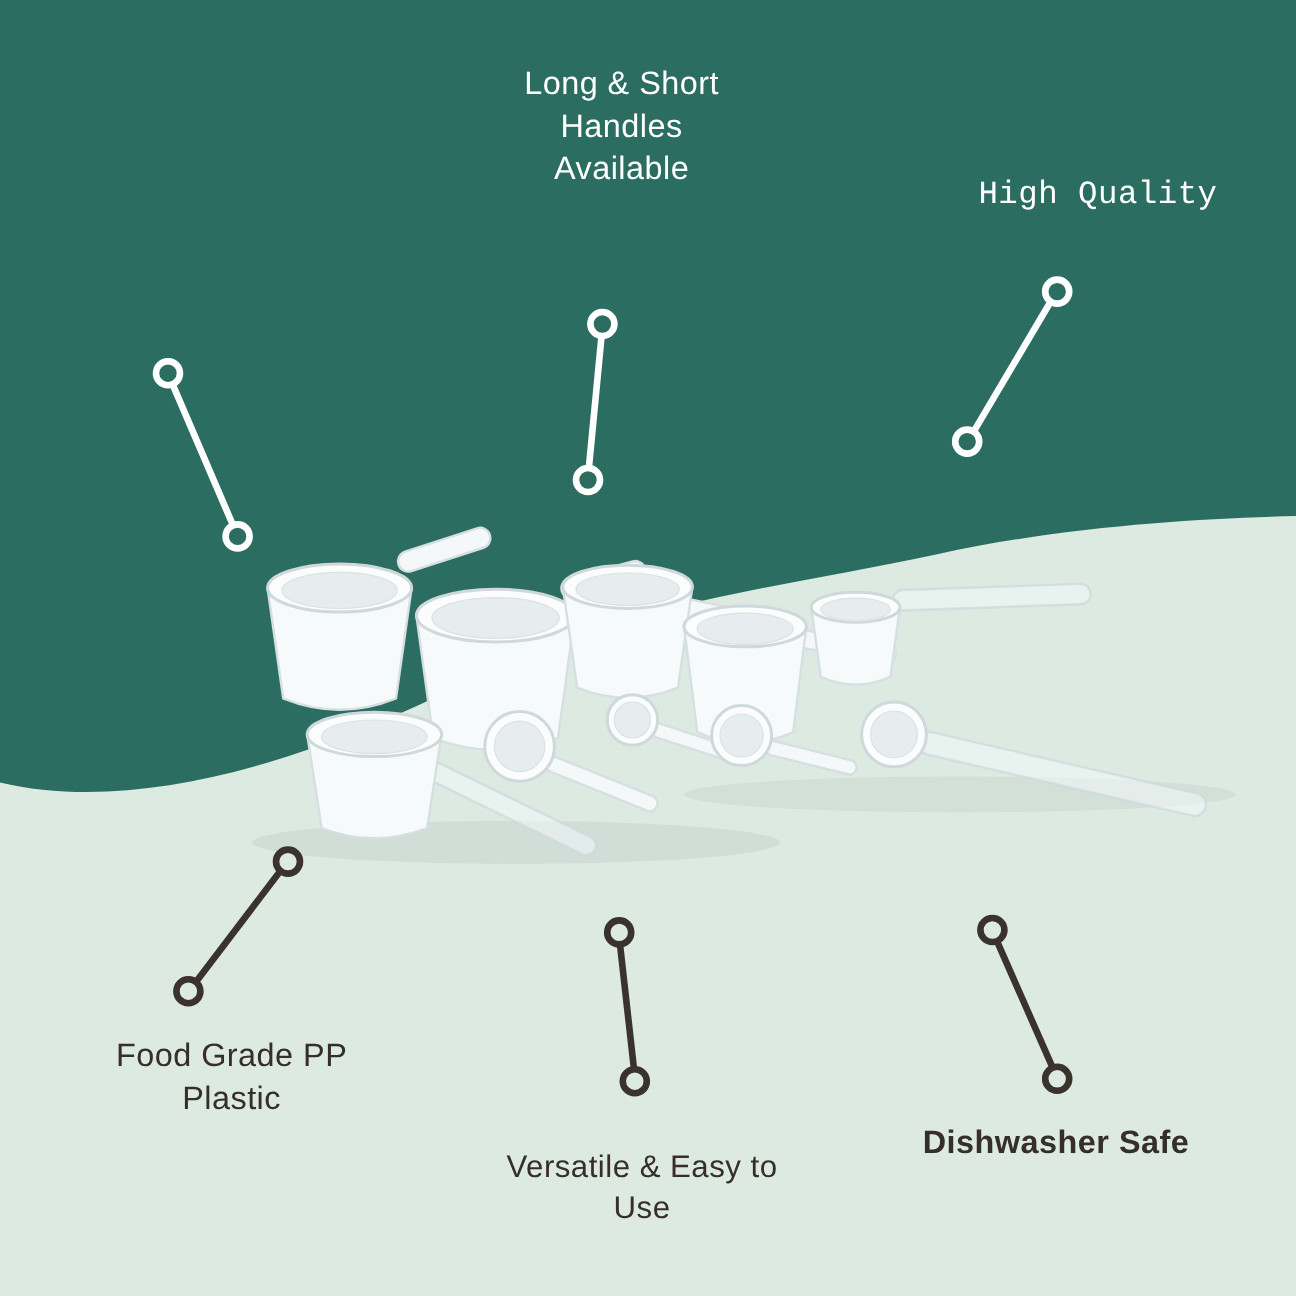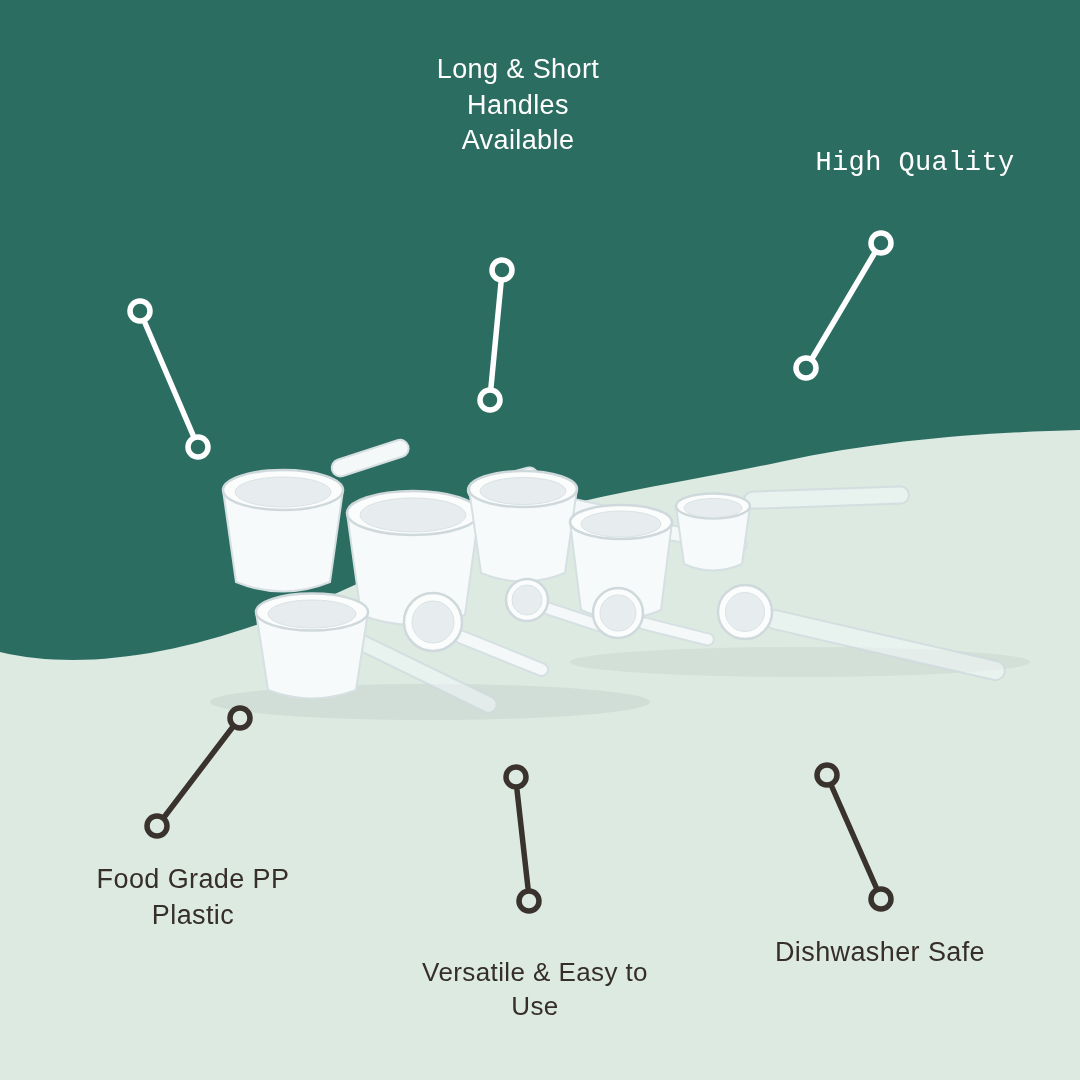--- a/index.html
+++ b/index.html
@@ -24,21 +24,21 @@
     font-size:27px;
   }
   .label.light { color: var(--light-text, #FFFFFF); }
   .label.dark  { color: var(--dark-text, #362E28); }
 
   #label-dry-liquid { left:8px;   top:98px;  width:330px; }
   #label-handles    { left:368px; top:52px;  width:300px; }
   #label-quality    { left:780px; top:146px; width:270px;font-family:Liberation Mono, monospace; }
   #label-food-grade { left:4px;   top:862px; width:330px;margin-left:24px; }
   #label-versatile  { left:345px; top:955px; width:380px; font-size:26px; }
-  #label-dishwasher { left:705px; top:935px; width:350px; }
+  #label-dishwasher { left:705px; top:935px; width:350px;font-weight:bold; }
 
   
   .connector line   { stroke-width:5.5; stroke-linecap:round; }
   .connector circle { fill:none; stroke-width:5.5; }
   .connector.light line, .connector.light circle { stroke: var(--light-line, #FFFFFF); }
   .connector.dark  line, .connector.dark  circle { stroke: var(--dark-line, #3A322C); }
 
   
   .cup path   { fill:#f7fafb; stroke:#d6dfe2; stroke-width:2; }
   .rim        { fill:#fbfdfd; stroke:#cfd9dc; stroke-width:2.5; }

